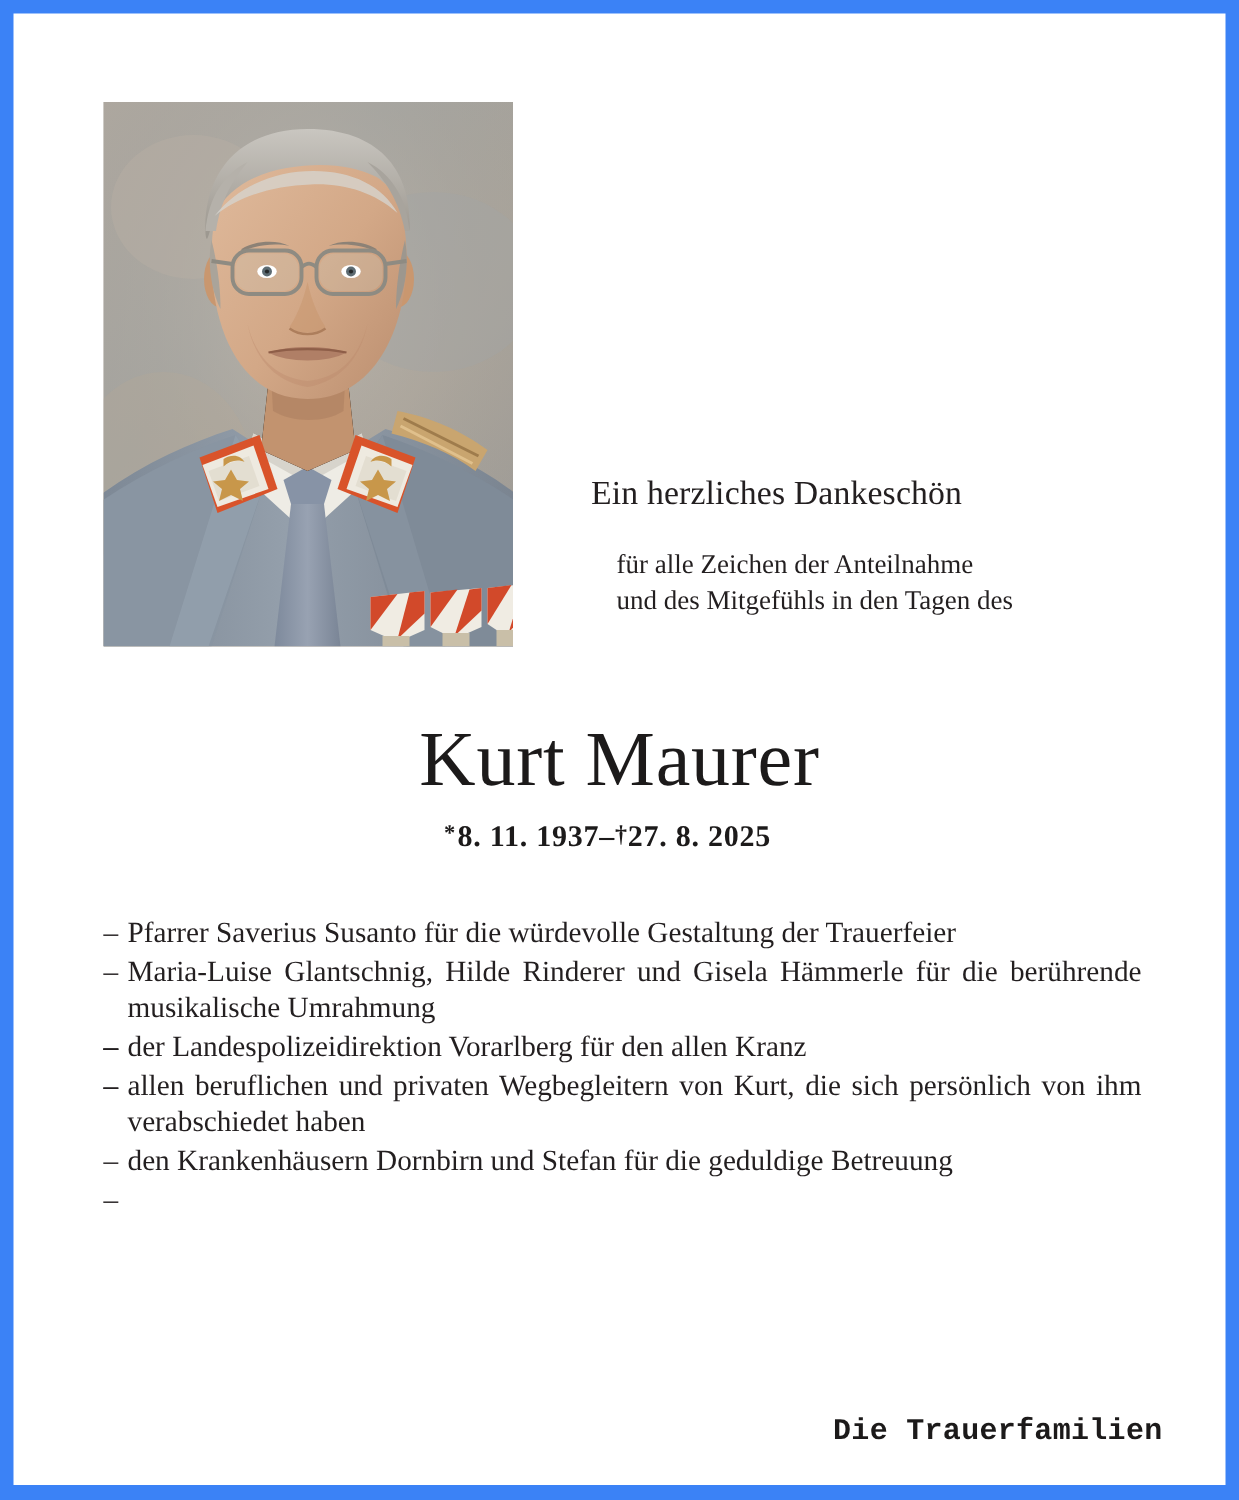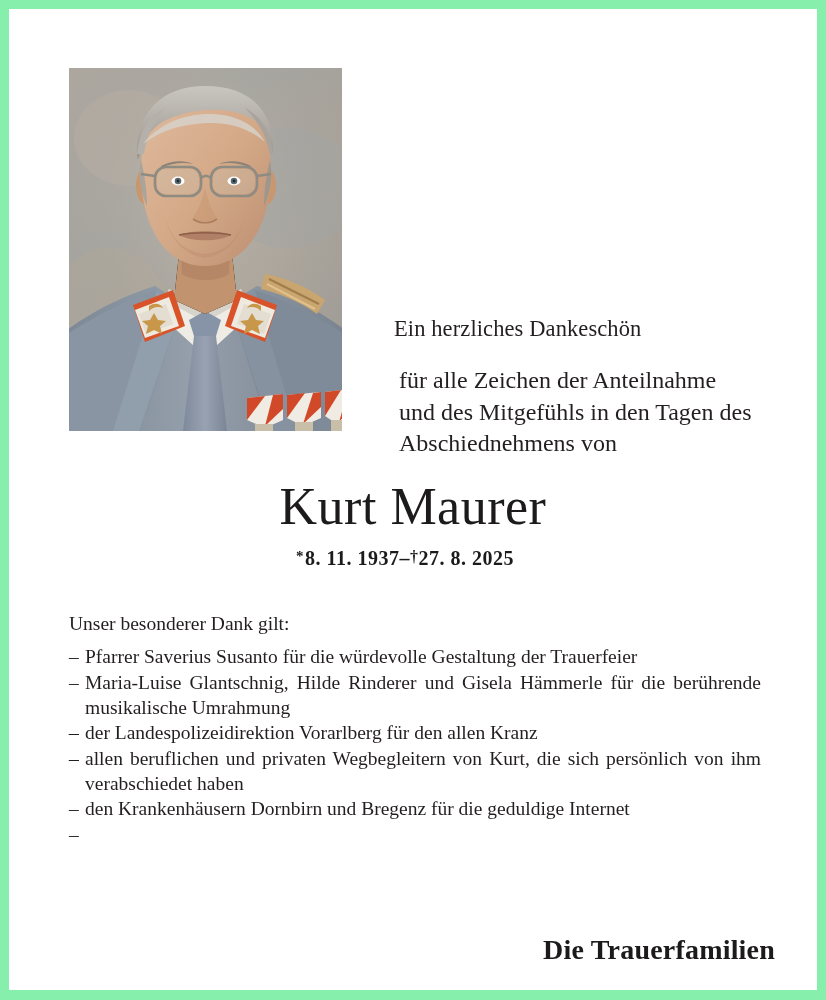--- a/index.html
+++ b/index.html
@@ -11,21 +11,21 @@
   body {
     font-family: "Liberation Serif", "DejaVu Serif", serif;
     color: #231f20;
   }
 
   .notice {
     position: relative;
     width: 826px;
     height: 1000px;
     box-sizing: border-box;
-    background: #86efac;
+    background: #3b82f6;
     padding: 9px 9px 10px 9px;
     overflow: hidden;
   }
 
   .notice-inner {
     position: relative;
     width: 100%;
     height: 100%;
     background: #ffffff;
     box-sizing: border-box;
@@ -53,26 +53,26 @@
   }
   .intro-heading {
     font-size: 22.5px;
     line-height: 1.25;
     letter-spacing: 0.1px;
     color: #231f20;
     margin: 0 0 22px 0;
     white-space: nowrap;
   }
   .intro-body {
-    font-size: 24px;
+    font-size: 18px;
     line-height: 1.32;
     text-align: justify;
     text-justify: inter-word;
     color: #231f20;
-    margin: 5px;
+    margin: 17px;
     font-family: Liberation Serif, serif;
   }
   .intro-body .last-line {
     text-align: left;
   }
 
   
   .name-block {
     position: absolute;
     left: 0;
@@ -139,24 +139,25 @@
   }
   .thanks-list li.single {
     text-align: left;
   }
 
   
   .signature {
     position: absolute;
     right: 42px;
     bottom: 24px;
-    font-size: 28px;
+    font-size: 20px;
     font-weight: bold;
     letter-spacing: 0.2px;
     color: #1c1a1a;
+    font-family: Liberation Mono, monospace;
   }
 </style>
 </head>
 <body>
 
 <div class="notice">
   <div class="notice-inner">
 
     <div class="portrait">
       <svg class="portrait-svg" viewBox="0 0 273 363" preserveAspectRatio="xMidYMid slice">
@@ -296,33 +297,31 @@
           <rect x="262" y="352" width="18" height="11" fill="#c9bfa8"></rect>
         </g>
       </svg>
     </div>
 
     <div class="intro-block">
       <div class="intro-heading">Ein herzliches Dankeschön</div>
       <div class="intro-body">
         <div>für alle Zeichen der Anteilnahme</div>
         <div>und des Mitgefühls in den Tagen des</div>
-        <div class="last-line">Abschiednehmens von</div>
       </div>
     </div>
 
     <div class="name-block">
       <div class="deceased-name">Kurt Maurer</div>
       <div class="deceased-dates">
         <span class="sym">*</span><span>8. 11. 1937</span><span>–</span><span class="dagger">†</span><span>27. 8. 2025</span>
       </div>
     </div>
 
     <div class="thanks-block">
-      <div class="thanks-intro">Unser besonderer Dank gilt:</div>
       <ul class="thanks-list">
         <li class="single">
           <span class="dash">–</span>
           <span>Pfarrer Saverius Susanto für die würdevolle Gestaltung der Trauerfeier</span>
         </li>
         <li>
           <span class="dash">–</span>
           <span>Maria-Luise Glantschnig, Hilde Rinderer und Gisela Hämmerle für die berührende musikalische Umrahmung</span>
         </li>
         <li class="single">
@@ -337,21 +336,21 @@
         </li>
         <li class="single">
           <span class="dash">–</span>
         </li>
         <li>
           <span class="dash">–</span>
           <span>allen beruflichen und privaten Wegbegleitern von Kurt, die sich persönlich von ihm verabschiedet haben</span>
         </li>
         <li class="single">
           <span class="dash">–</span>
-          <span>den Krankenhäusern Dornbirn und Bregenz für die geduldige Internet</span>
+          <span>den Krankenhäusern Dornbirn und Stefan für die geduldige Betreuung</span>
         </li>
         <li class="single">
           <span class="dash">–</span>
         </li>
       </ul>
     </div>
 
     <div class="signature">Die Trauerfamilien</div>
 
   </div>

